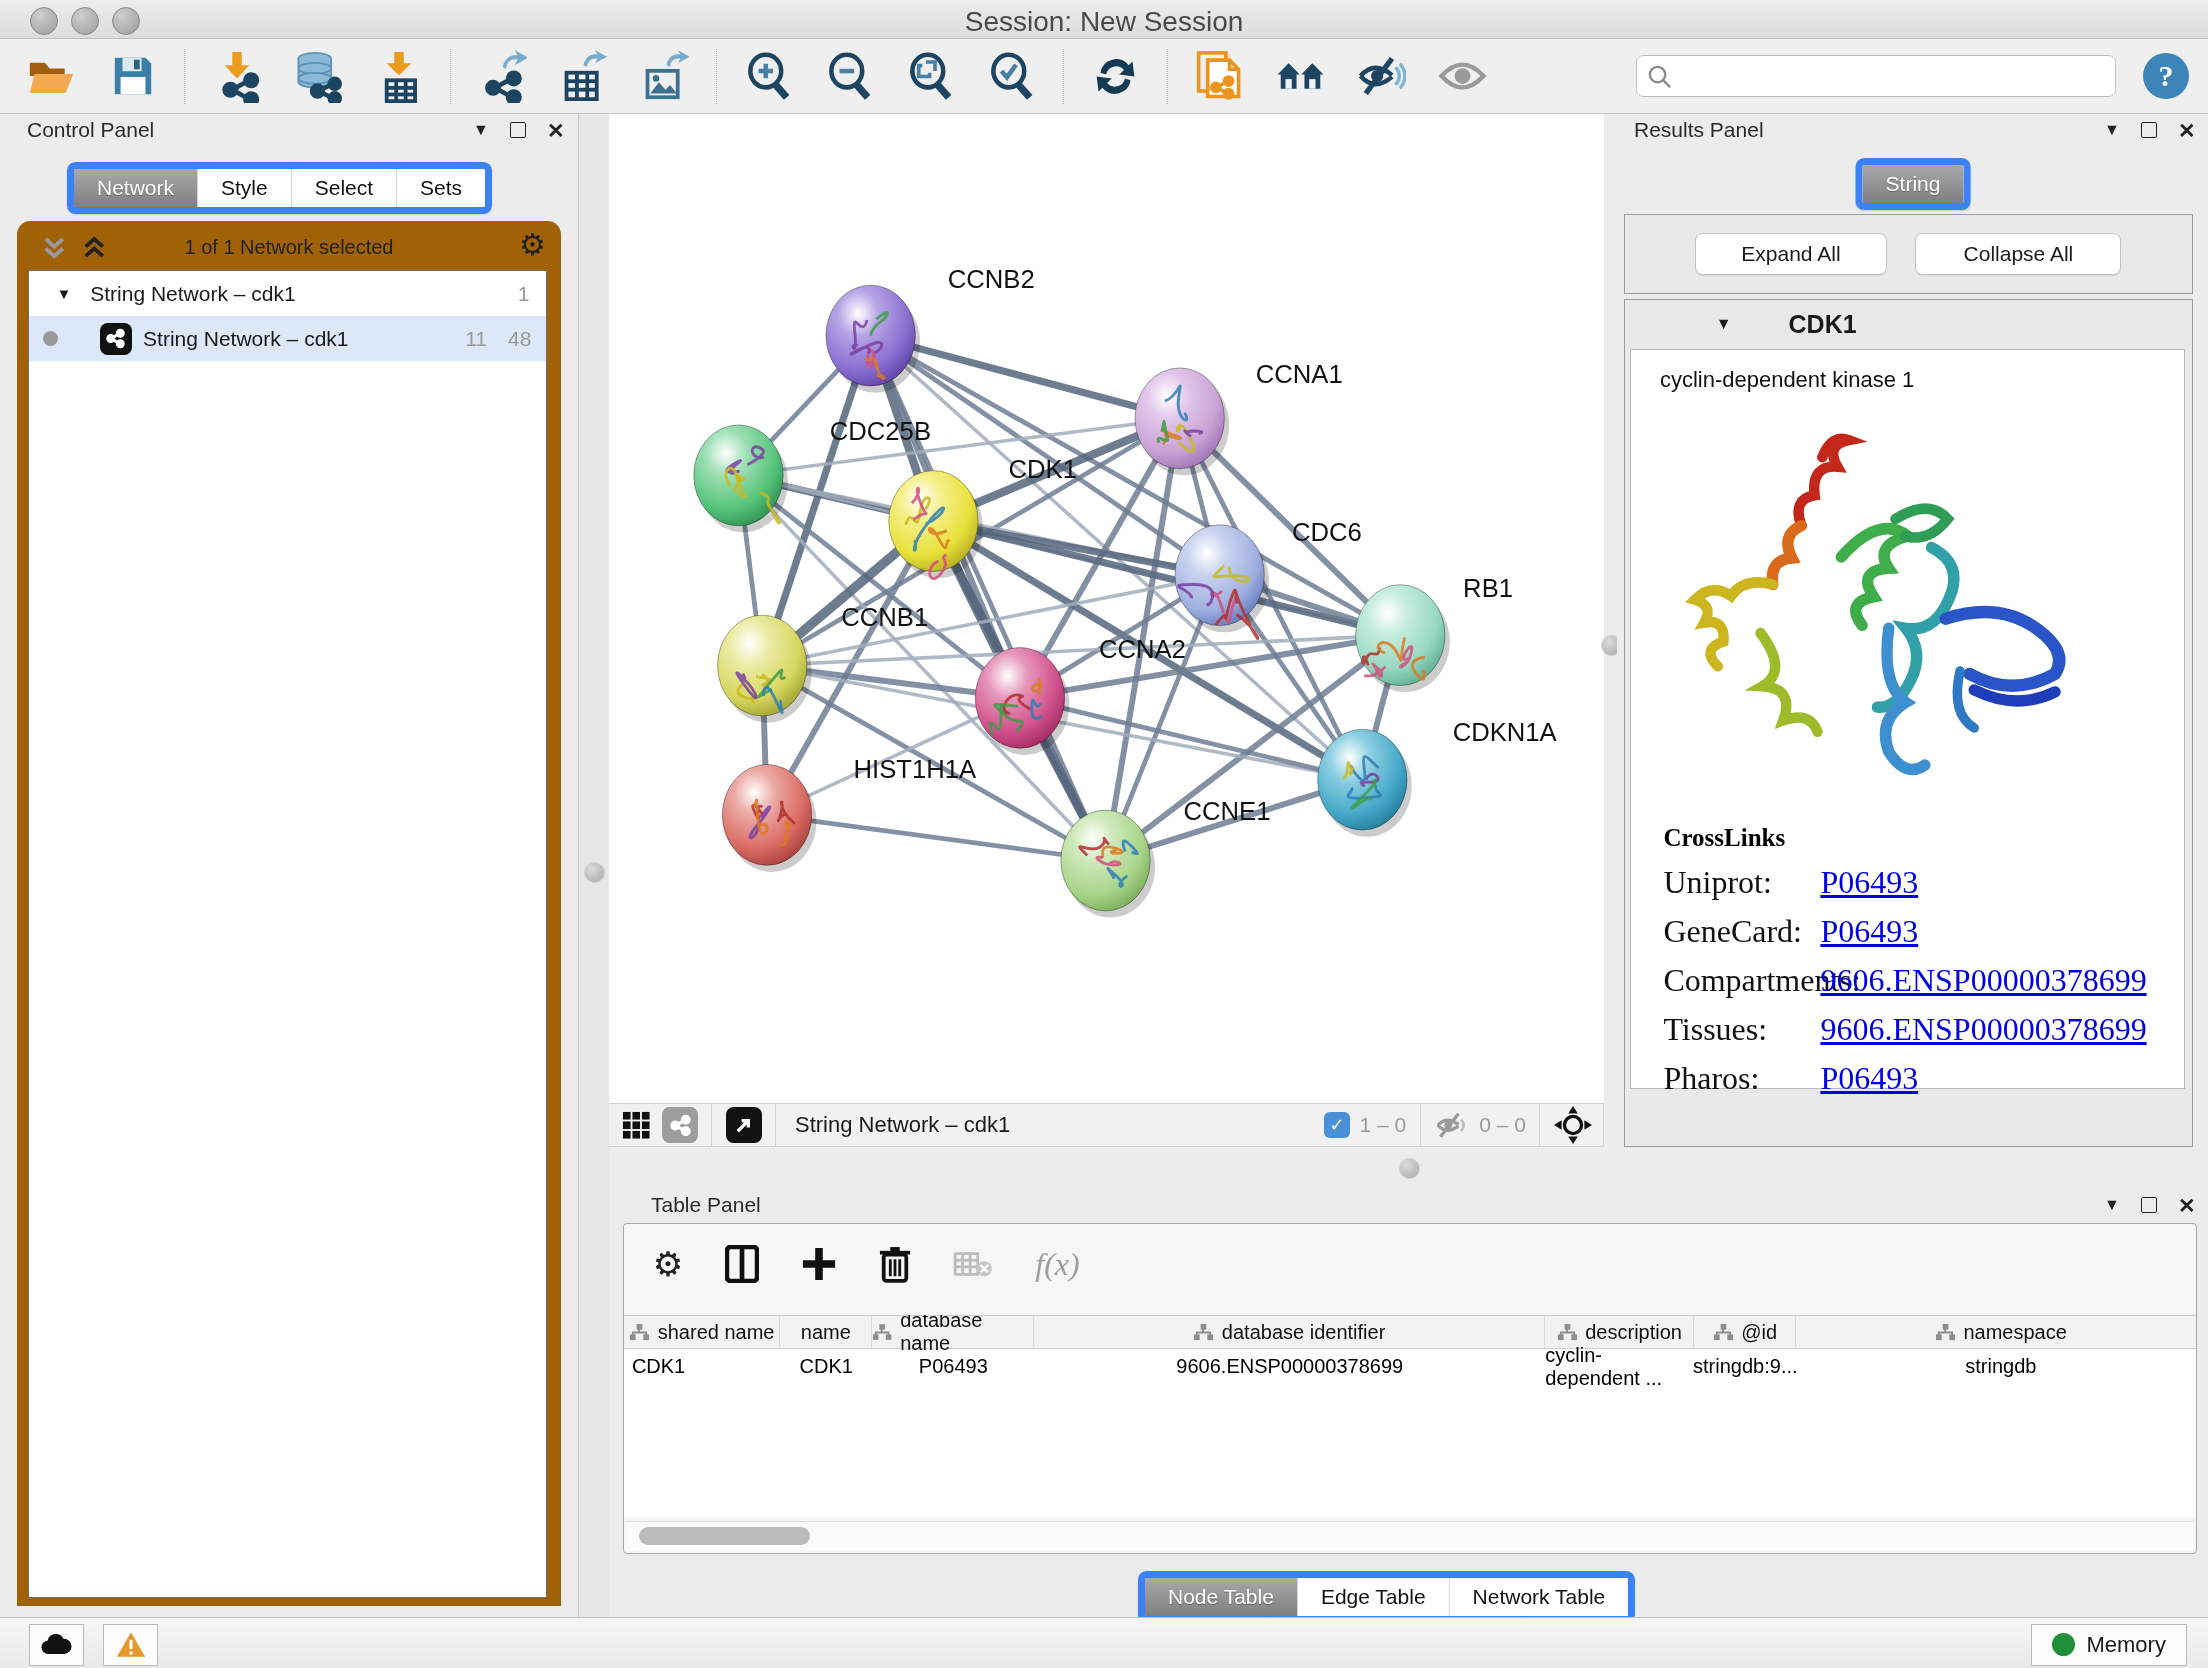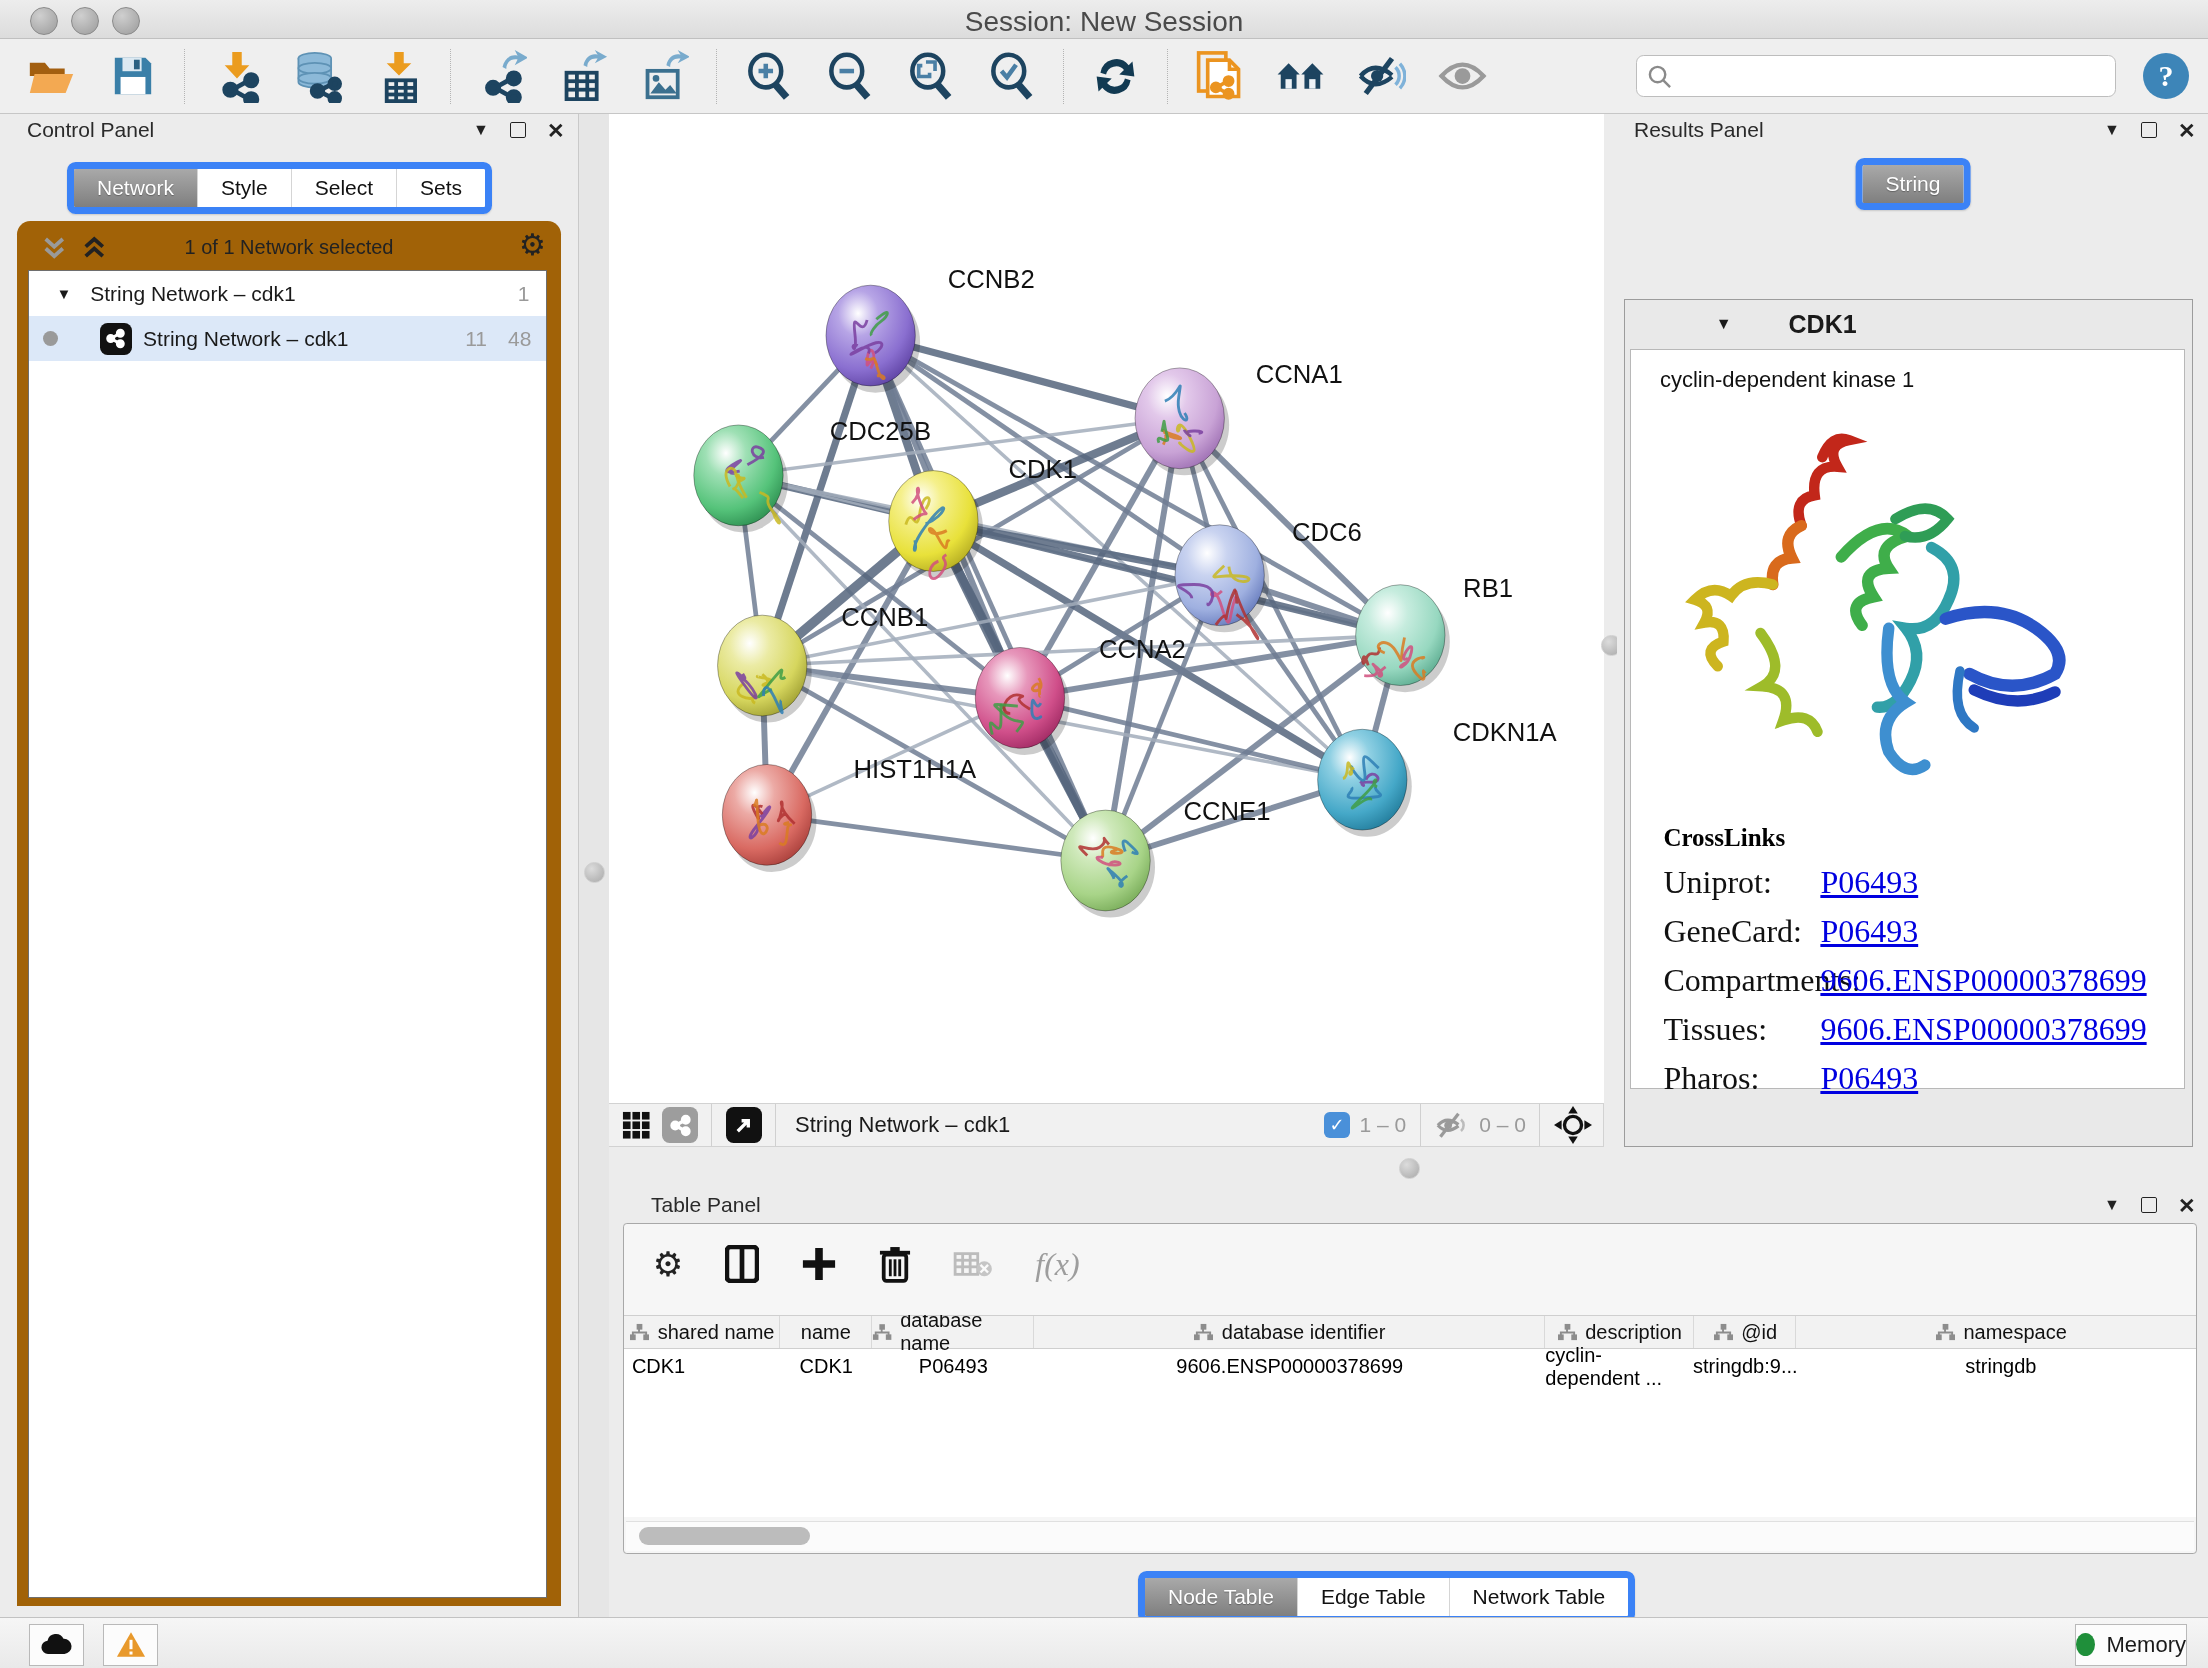--- a/index.html
+++ b/index.html
@@ -105,21 +105,21 @@
   #tp-row{display:flex;height:35px;background:#fff;}
   .td{display:flex;align-items:center;justify-content:center;font-size:20px;color:#000;flex:none;box-sizing:border-box;}
   .td.left{justify-content:flex-start;padding-left:7.6px;}
   #tp-scroll{position:absolute;left:1.9px;top:297px;width:1568px;height:28.5px;background:#fbfbfb;border-top:1px solid #e0e0e0;}
   #tp-thumb{position:absolute;left:13.3px;top:4.8px;width:171px;height:18px;border-radius:9.5px;background:#bcbcbc;}
   #tp-tabs{position:absolute;left:529px;top:382px;}
 
   
   .status-btn{position:absolute;top:5.7px;height:42px;background:#fcfcfc;border:1.9px solid #b9b9b9;
               display:flex;align-items:center;justify-content:center;box-sizing:border-box;}
-  #memory-btn{right:21px;width:112px;font-size:22px;gap:11.4px;}
+  #memory-btn{right:21px;width:156px;font-size:22px;gap:11.4px;}
   .green-dot{width:23px;height:23px;border-radius:50%;background:#1f8f3a;}
 
   .gear{font-size:30px;color:#222;line-height:1;font-family:"DejaVu Sans",sans-serif;}
   a{cursor:pointer;}
 </style>
 </head>
 <body>
 
 <div id="window">
 
@@ -695,20 +695,24 @@
         <span class="pb-arrow">▼</span>
         <span class="pb-float"></span>
         <span class="pb-close">✕</span>
       </span>
     </div>
     <div id="rp-tab">
       <div class="seg-tabs">
           <div class="seg active">String</div>
         </div>
     </div>
+    <div class="rp-box" style="top:100px;height:80px;display:flex;align-items:center;justify-content:center;gap:28.5px">
+      <div class="btn" style="width:190px">Expand All</div>
+      <div class="btn" style="width:204px">Collapse All</div>
+    </div>
     <div class="rp-box" style="top:185px;height:848px">
       <div id="rp-entry-head">
         <span style="margin-left:91px;font-size:16px">▼</span>
         <span style="margin-left:57px;font-size:25px;font-weight:bold">CDK1</span>
       </div>
       <div id="rp-white">
         <div id="rp-desc">cyclin-dependent kinase 1</div>
         <svg class="abs" style="left:15px;top:55px" width="476" height="399" viewBox="0 0 500 420">
           <g fill="none" stroke-linecap="round">
             <path d="M185 55 q10-25 28-18 q-25 5 -12 28 q-28-2 -24 30 q-24 4 -14 32" stroke="#c2271a" stroke-width="11"></path>

